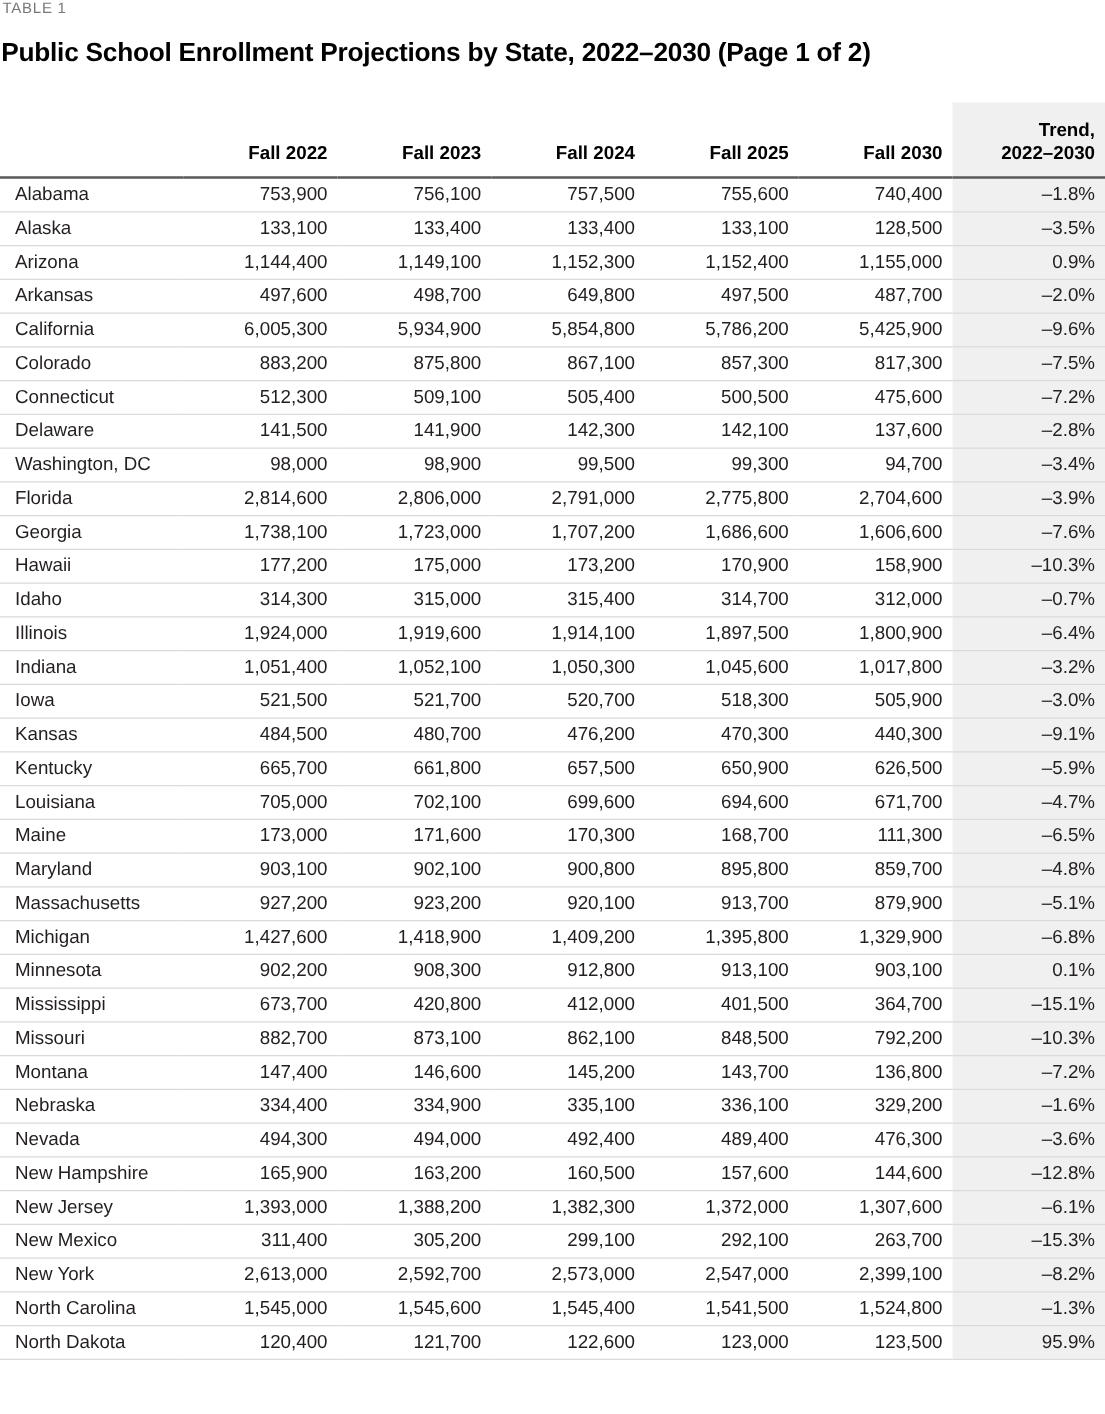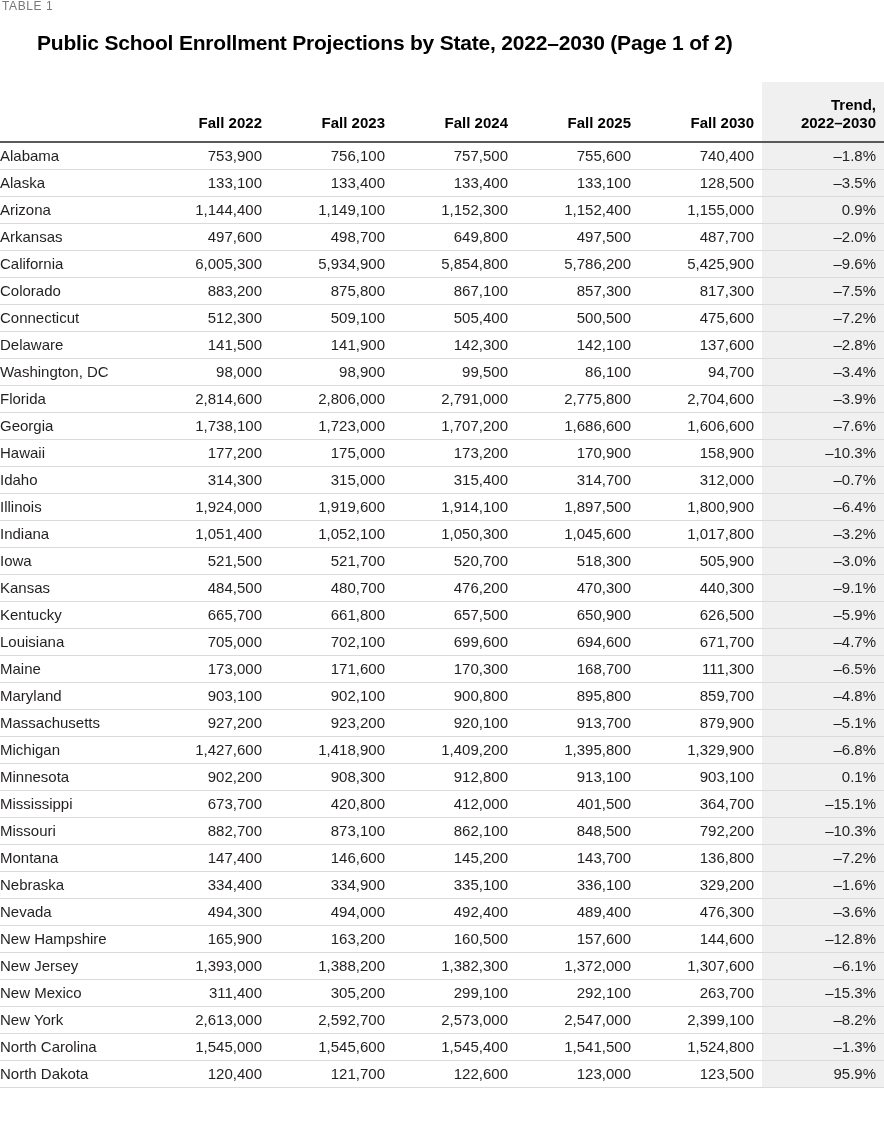--- a/index.html
+++ b/index.html
@@ -21,21 +21,20 @@
     margin: 0 0 0 2px;
     padding-top: 0;
   }
   .page-title {
     font-size: 21px;
     line-height: 26px;
     font-weight: bold;
     color: #000000;
     letter-spacing: -0.2px;
     margin: 17px 0 0 1px;
-    padding-left: 36px;
   }
   table.enrollment {
     width: 884px;
     border-collapse: collapse;
     table-layout: fixed;
     margin-top: 26px;
   }
   table.enrollment th {
     font-size: 15px;
     font-weight: bold;
@@ -54,21 +53,21 @@
     font-size: 15px;
     height: 27px;
     text-align: right;
     padding: 0 8px 0 0;
     border-bottom: 1px solid #dadada;
     color: #231f20;
     white-space: nowrap;
   }
   table.enrollment td.state {
     text-align: left;
-    padding-left: 0;
+    padding-left: 12px;
     padding-right: 0;
   }
   table.enrollment th.trend,
   table.enrollment td.trend {
     background: #f0f0f0;
     margin-left: 44px;
   }
 </style>
 </head>
 <body>
@@ -174,21 +173,21 @@
           <td>142,300</td>
           <td>142,100</td>
           <td>137,600</td>
           <td class="trend">–2.8%</td>
         </tr>
         <tr>
           <td class="state">Washington, DC</td>
           <td>98,000</td>
           <td>98,900</td>
           <td>99,500</td>
-          <td>86,100</td>
+          <td>99,300</td>
           <td>94,700</td>
           <td class="trend">–3.4%</td>
         </tr>
         <tr>
           <td class="state">Florida</td>
           <td>2,814,600</td>
           <td>2,806,000</td>
           <td>2,791,000</td>
           <td>2,775,800</td>
           <td>2,704,600</td>

